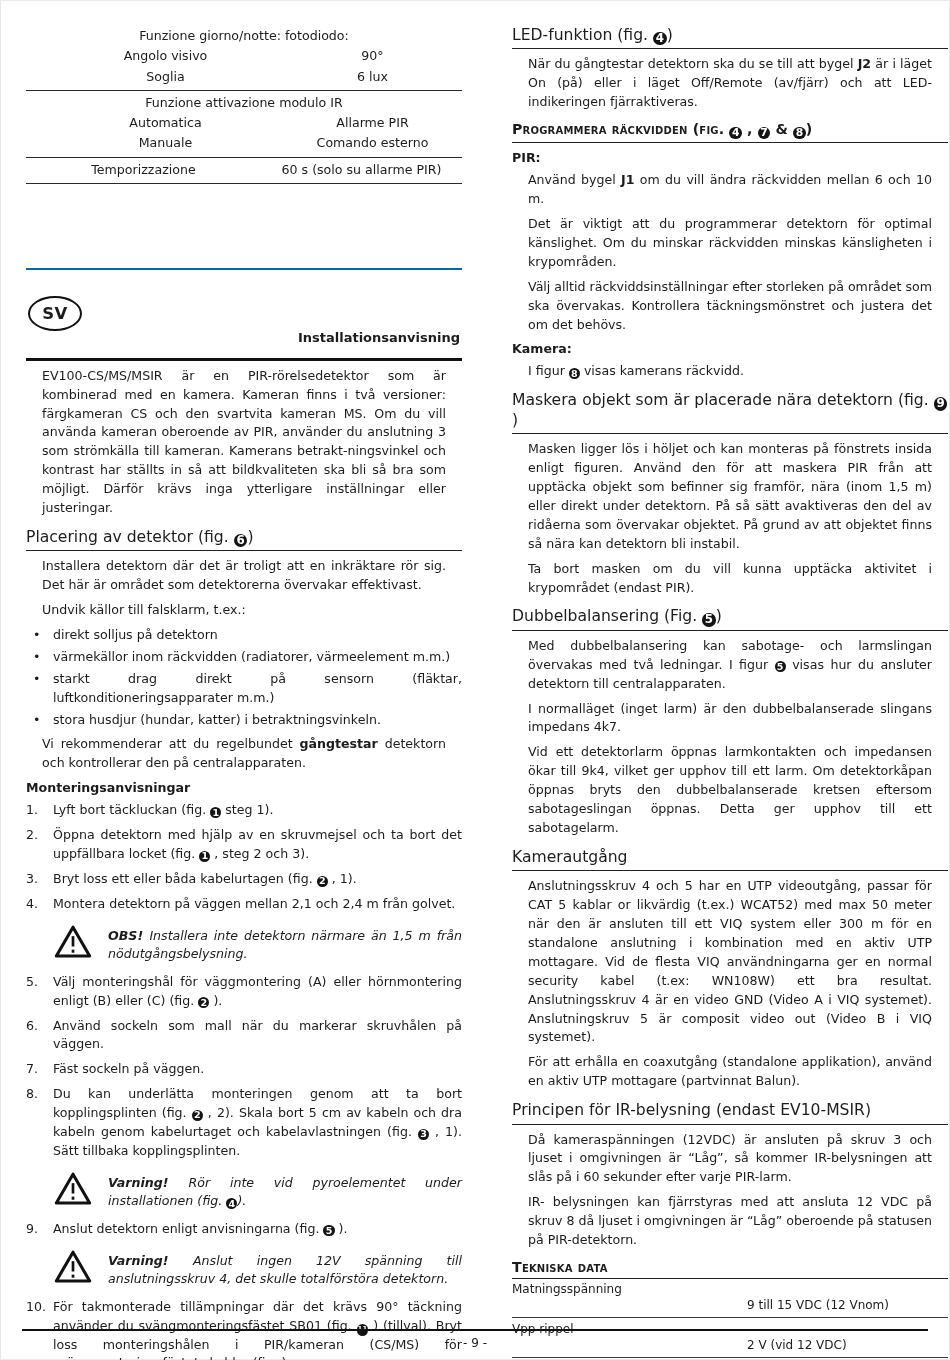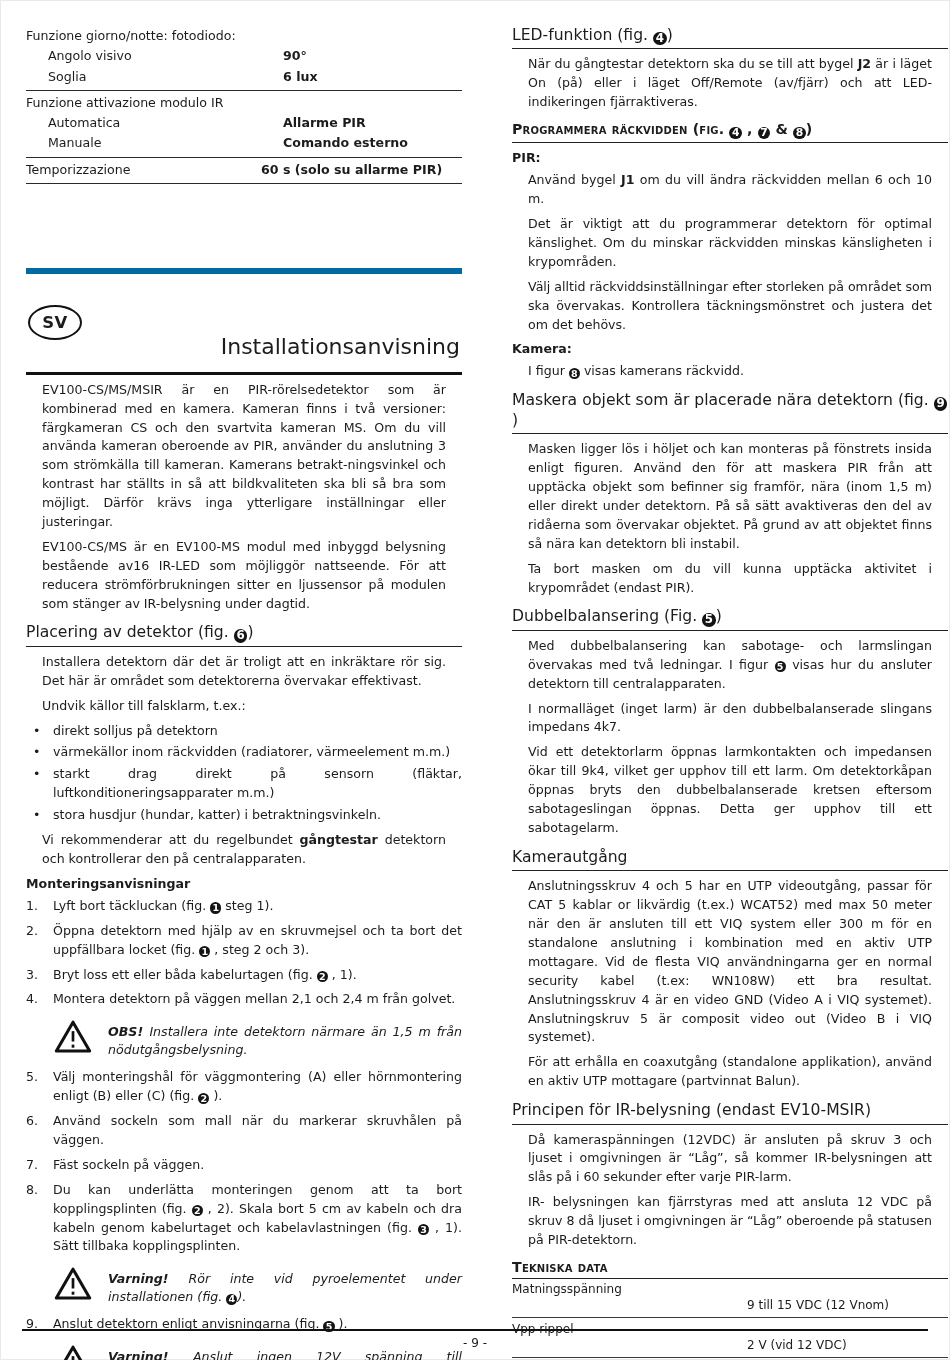--- a/index.html
+++ b/index.html
@@ -23,34 +23,34 @@
 
   
   .fig{display:inline-flex;align-items:center;justify-content:center;
        background:#141414;color:#fff;border-radius:50%;
        width:1.16em;height:1.16em;font-size:.76em;font-weight:bold;
        vertical-align:-.14em;line-height:1;letter-spacing:0;font-style:normal;}
   .fig2{font-size:.55em;width:1.7em;height:1.7em;vertical-align:-.25em;}
 
   
   .spectable{font-size:12.6px;line-height:1.45;}
-  .spec-group{border-bottom:1.6px solid #2a2a2a;padding:2px 0 3px;}
+  .spec-group{border-bottom:1.6px solid #2a2a2a;padding:2px 0 3px;text-align:center;}
   .spec-header{padding:1px 0;}
   .spec-row{display:flex;padding:1px 0;}
   .spec-row.ind .spec-l{padding-left:22px;}
   .spec-l{flex:0 0 235px;}
-  .spec-v{flex:1;font-weight:bold;}
-
-  
-  .svheader{margin-top:84px;border-top:6px solid #0369a1;border-bottom:3px solid #111;
+  .spec-v{flex:1;}
+
+  
+  .svheader{margin-top:84px;border-top:2px solid #0369a1;border-bottom:3px solid #111;
             padding:12px 2px 13px;display:flex;align-items:center;justify-content:space-between;}
   .svbadge{width:50px;height:31px;border:2.4px solid #111;border-radius:50%;
            display:flex;align-items:center;justify-content:center;
            font-weight:bold;font-size:16.5px;letter-spacing:.5px;}
-  .doctitle{font-weight:normal;font-size:22px;margin-top:48px;}
+  .doctitle{font-weight:bold;font-size:13px;margin-top:48px;}
 
   
   .ul{margin:5px 0;}
   .uli{display:flex;font-size:12.6px;line-height:1.5;margin:3px 0;}
   .bullet{flex:0 0 27px;padding-left:7px;box-sizing:border-box;}
   .ulc{flex:1;display:block;text-align:justify;}
   .oli{display:flex;font-size:12.6px;line-height:1.5;margin:6px 0;}
   .olin{flex:0 0 27px;}
   .olic{flex:1;display:block;text-align:justify;}
 
@@ -105,21 +105,20 @@
             <div class="spec-l">Temporizzazione</div>
             <div class="spec-v">60 s (solo su allarme PIR)</div>
           </div>
         </div>
       </div>
       <div class="svheader">
         <div class="svbadge">SV</div>
         <div class="doctitle">Installationsanvisning</div>
       </div>
       <div class="p">EV100-CS/MS/MSIR är en PIR-rörelsedetektor som är kombinerad med en kamera. Kameran finns i två versioner: färgkameran CS och den svartvita kameran MS. Om du vill använda kameran oberoende av PIR, använder du anslutning 3 som strömkälla till kameran. Kamerans betrakt-ningsvinkel och kontrast har ställts in så att bildkvaliteten ska bli så bra som möjligt. Därför krävs inga ytterligare inställningar eller justeringar.</div>
-      <div class="p">EV100-CS/MS är en EV100-MS modul med inbyggd belysning bestående av16 IR-LED som möjliggör nattseende. För att reducera strömförbrukningen sitter en ljussensor på modulen som stänger av IR-belysning under dagtid.</div>
       <div class="h">Placering av detektor (fig. <span class="fig">6</span>)</div>
       <div class="p">Installera detektorn där det är troligt att en inkräktare rör sig. Det här är området som detektorerna övervakar effektivast.</div>
       <div class="p">Undvik källor till falsklarm, t.ex.:</div>
       <div class="ul">
         <div class="uli">
           <span class="bullet">•</span>
           <span class="ulc">direkt solljus på detektorn</span>
         </div>
         <div class="uli">
           <span class="bullet">•</span>

